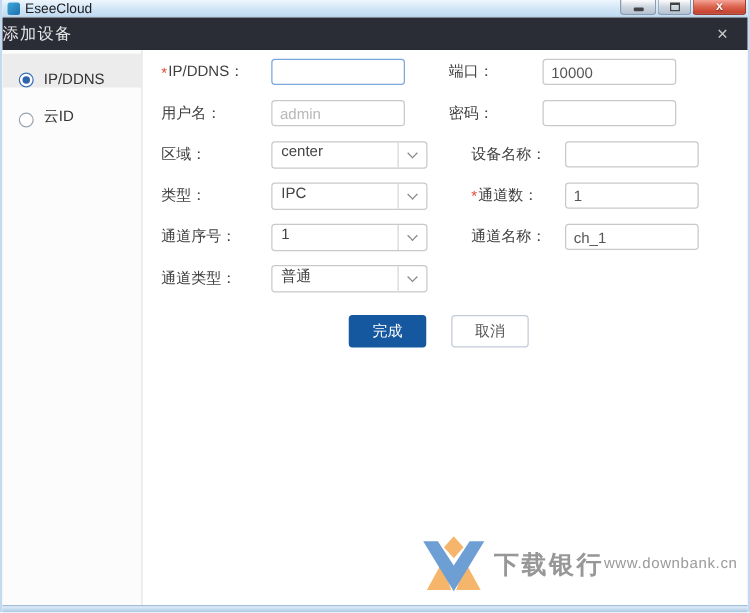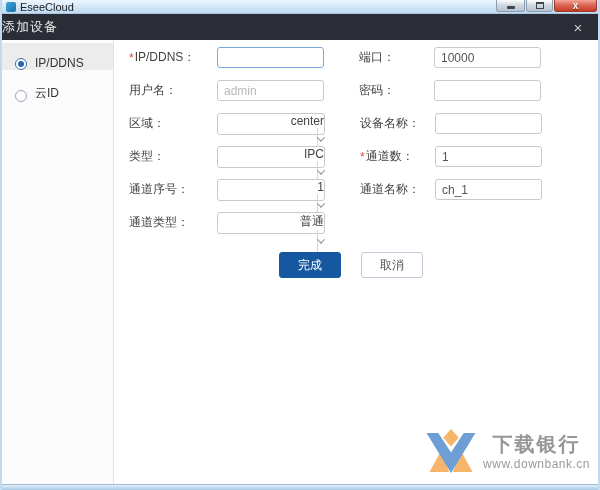--- a/index.html
+++ b/index.html
@@ -52,37 +52,37 @@
   .frow { display:flex; align-items:center; margin-bottom:12px; height:21px; }
   .lbl { font-size:12px; color:#3f3f3f; display:flex; align-items:center; }
   .lbl1 { width:88px; } 
   .lbl2 { width:75px; margin-left:35px; }
   .star { color:#e04b3c; margin-right:1px; }
   .inp { width:107px; height:21px; border:1px solid #c9c9c9; border-radius:3px;
          font-size:12px; color:#555; padding:0 6px; outline:none; background:#fff;
          font-family:"Liberation Sans", sans-serif; }
   .inp::placeholder { color:#b8b8b8; }
   .inp.focused { border-color:#7aa6d9; }
-  .sel { width:108px; height:22px; border:1px solid #c9c9c9; border-radius:3px; background:#fff;
-         display:flex; align-items:flex-end; cursor:pointer;flex-direction:column; }
+  .sel { width:125px; height:22px; border:1px solid #c9c9c9; border-radius:3px; background:#fff;
+         display:flex; align-items:flex-start; cursor:pointer; }
   .sel-val { flex:1 1 auto; font-size:12px; color:#444; padding-left:7px; }
   .sel-arrow { flex:0 0 23px; height:100%; border-left:1px solid #d6d6d6;
                display:flex; align-items:center; justify-content:center; }
   .chev { width:6px; height:6px; border-right:1px solid #888; border-bottom:1px solid #888;
           transform:rotate(45deg) translate(-1px,-1px); }
 
   .btn-row { display:flex; margin-top:19px; margin-left:150px; }
   .btn { height:21px; min-width:62px; border-radius:3px; font-size:12px; display:flex;
          align-items:center; justify-content:center; cursor:pointer; padding:12px 14px; }
   .btn.primary { background:#15589f; color:#fff; border:1px solid #15589f; }
   .btn.plain { background:#fff; color:#555; border:1px solid #c3cbd8; margin-left:20px; }
 
   
   .watermark { position:absolute; right:8px; bottom:10px; display:flex; align-items:center; }
-  .wm-text { margin-left:6px; display:flex; flex-direction:column; align-items:center; }
+  .wm-text { margin-left:6px; display:flex; flex-direction:row; }
   .wm-name { font-size:20px; font-weight:700; color:#979797; letter-spacing:2px; line-height:22px; }
   .wm-url { font-size:12px; color:#9a9a9a; letter-spacing:0.5px; margin-top:2px; }
 
   
   .bottom-strip { height:6px; flex:0 0 6px; background:linear-gradient(#e3eef9,#b9d3ea 70%,#a9c8e2);
                   border-top:1px solid #9fbedb; }
 </style>
 </head>
 <body>
 

